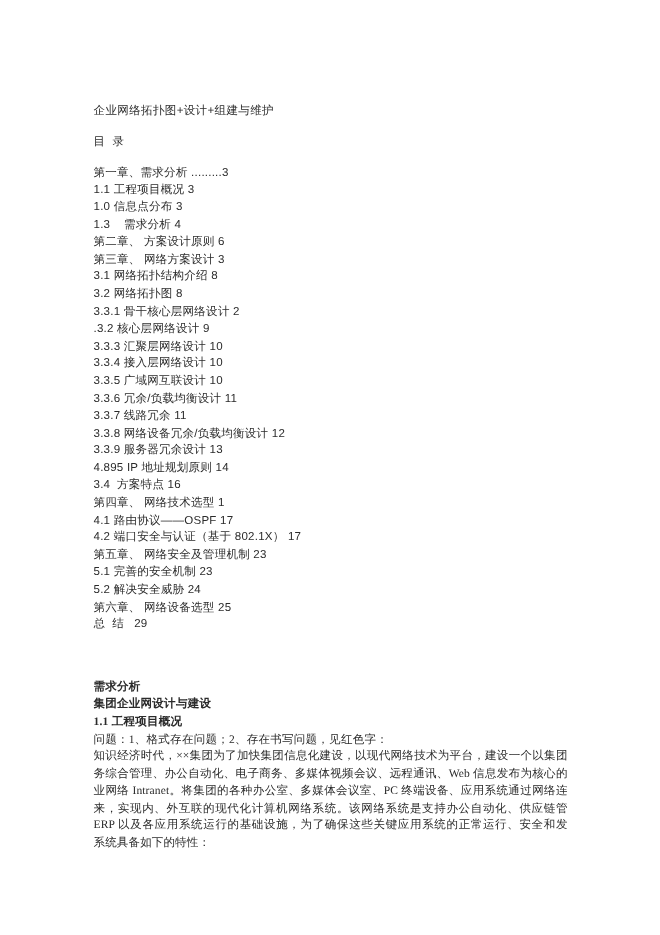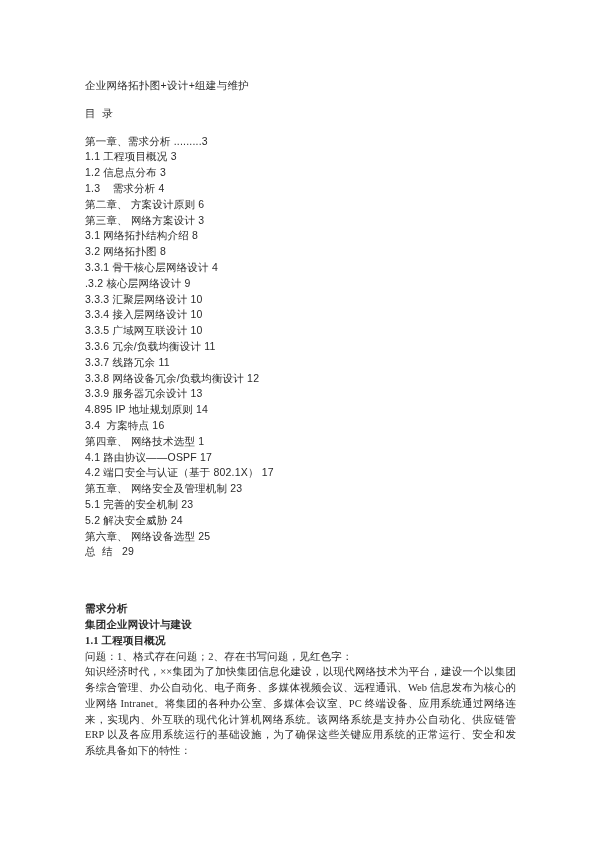--- a/index.html
+++ b/index.html
@@ -10,21 +10,21 @@
   .page {
     position: relative;
     width: 600px;
     height: 850px;
     background: #ffffff;
     overflow: hidden;
   }
   .doc {
     position: absolute;
     left: 85px;
-    top: 78px;
+    top: 94px;
     width: 431px;
     color: #2b2b2b;
     font-size: 10.5px;
     line-height: 15.8px;
   }
   .sans {
     font-family: "Liberation Sans", "DejaVu Sans", sans-serif;
   }
   .serif {
     font-family: "Liberation Serif", "DejaVu Serif", serif;
@@ -78,27 +78,27 @@
 <div class="page">
   <div class="doc">
 
     <div class="doc-title sans">企业网络拓扑图+设计+组建与维护</div>
 
     <div class="toc-heading sans">目  录</div>
 
     <div>
       <div class="toc-line sans">第一章、需求分析 .........3</div>
       <div class="toc-line sans">1.1 工程项目概况 3</div>
-      <div class="toc-line sans">1.2 信息点分布 3</div>
+      <div class="toc-line sans">1.0 信息点分布 3</div>
       <div class="toc-line sans">1.3    需求分析 4</div>
       <div class="toc-line sans">第二章、 方案设计原则 6</div>
       <div class="toc-line sans">第三章、 网络方案设计 3</div>
       <div class="toc-line sans">3.1 网络拓扑结构介绍 8</div>
       <div class="toc-line sans">3.2 网络拓扑图 8</div>
-      <div class="toc-line sans">3.3.1 骨干核心层网络设计 4</div>
+      <div class="toc-line sans">3.3.1 骨干核心层网络设计 2</div>
       <div class="toc-line sans">.3.2 核心层网络设计 9</div>
       <div class="toc-line sans">3.3.3 汇聚层网络设计 10</div>
       <div class="toc-line sans">3.3.4 接入层网络设计 10</div>
       <div class="toc-line sans">3.3.5 广域网互联设计 10</div>
       <div class="toc-line sans">3.3.6 冗余/负载均衡设计 11</div>
       <div class="toc-line sans">3.3.7 线路冗余 11</div>
       <div class="toc-line sans">3.3.8 网络设备冗余/负载均衡设计 12</div>
       <div class="toc-line sans">3.3.9 服务器冗余设计 13</div>
       <div class="toc-line sans">4.895 IP 地址规划原则 14</div>
       <div class="toc-line sans">3.4  方案特点 16</div>

